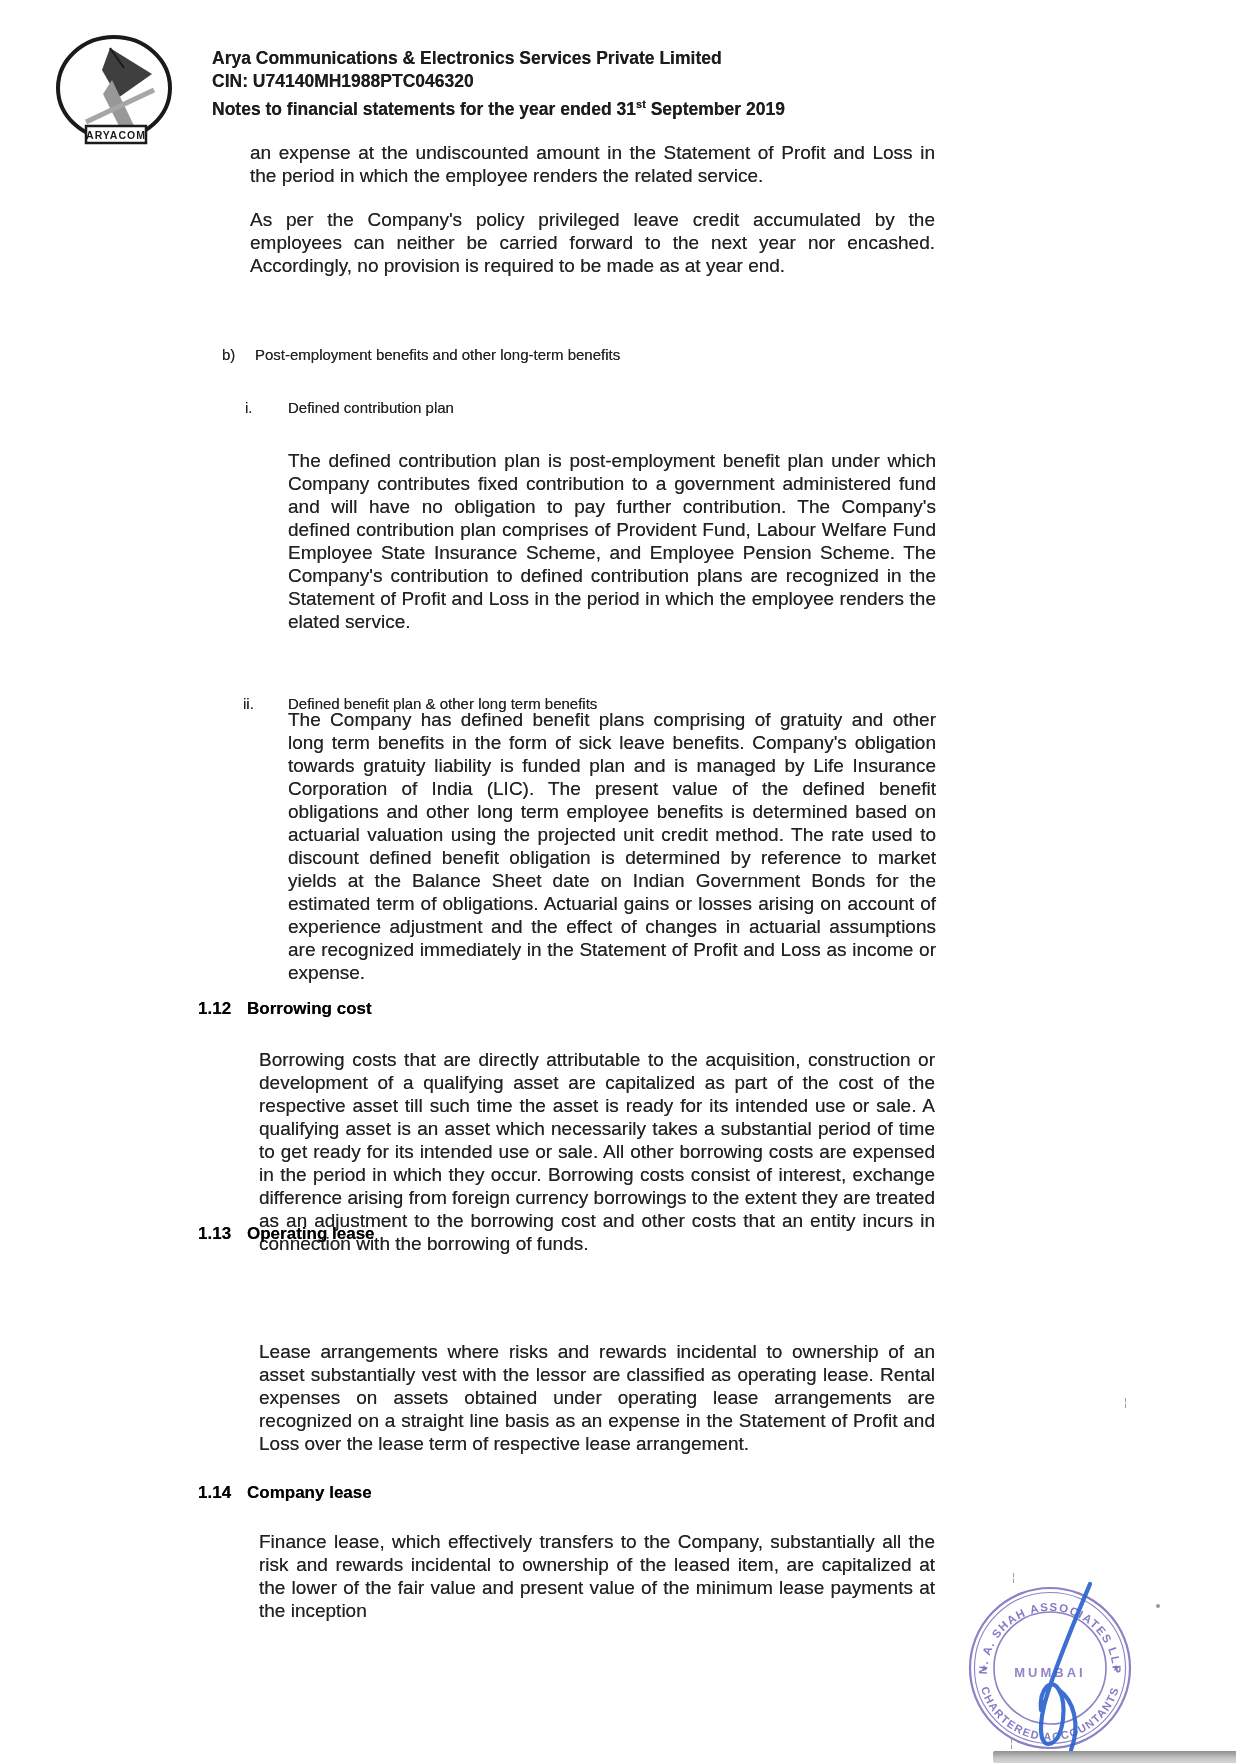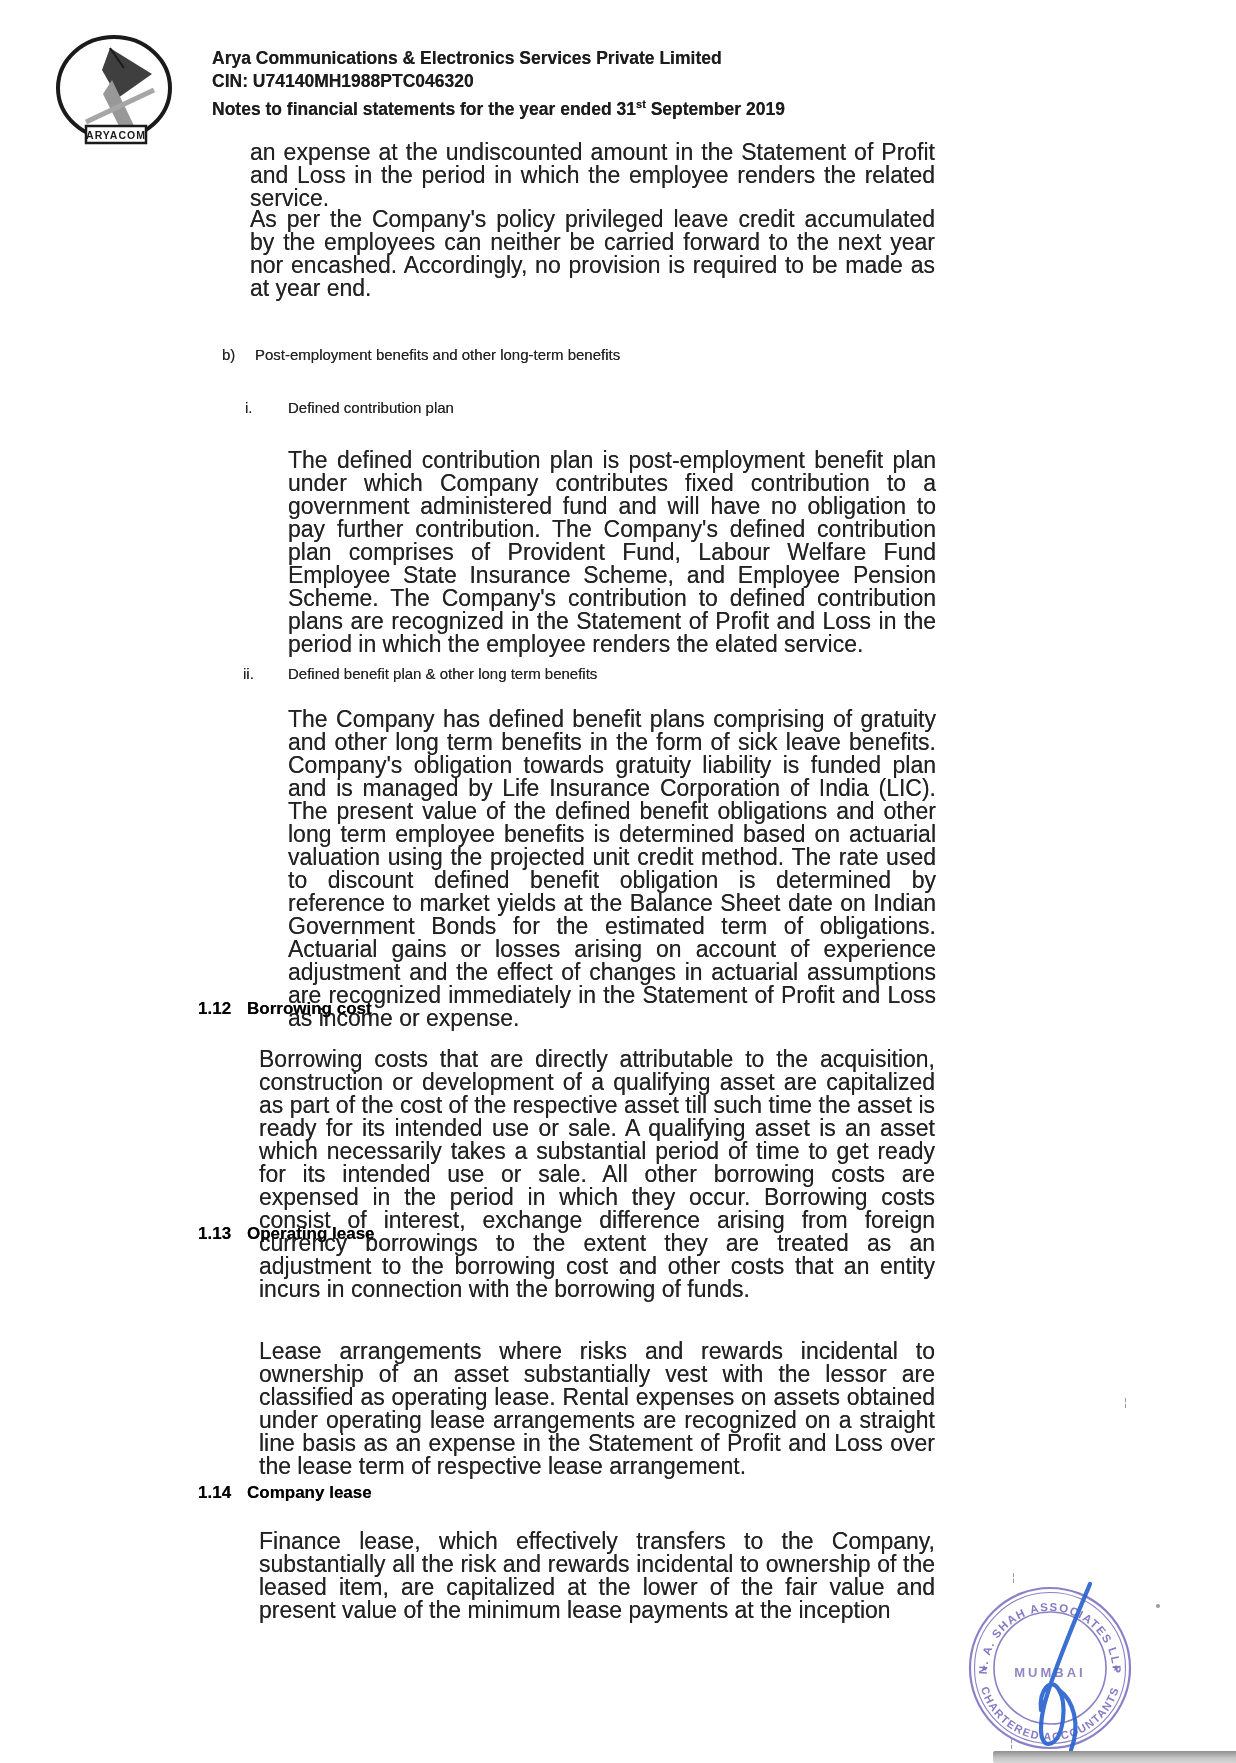--- a/index.html
+++ b/index.html
@@ -17,21 +17,21 @@
     font-size:17.5px;font-weight:bold;line-height:23px;color:#1c1c1c;
     text-shadow:0 0 .3px #555;
   }
   .hdr-line{white-space:nowrap;margin-left:34px;}
   .sup{vertical-align:super;font-size:11px;}
   
   .logo{position:absolute;left:52px;top:34px;width:124px;height:116px;}
   
   .para{
     position:absolute;
-    font-size:23px;line-height:23px;
+    font-size:19px;line-height:23px;
     text-align:justify;
     color:#222;
     text-shadow:0 0 .3px #666;
   }
   .p-main{left:250px;width:685px;}
   .p-item{left:288px;width:648px;}
   .p-sec{left:259px;width:676px;}
   .row{position:absolute;font-size:15px;line-height:23px;color:#222;text-shadow:0 0 .3px #666;white-space:nowrap;}
   .marker{display:inline-block;}
   .sec-head{position:absolute;left:198px;font-size:17px;line-height:23px;font-weight:bold;color:#000000;text-shadow:0 0 .3px #555;white-space:nowrap;}
@@ -75,21 +75,21 @@
   <div class="row" style="left:222px;top:343px">
     <span class="marker" style="width:33px">b)</span><span>Post-employment benefits and other long-term benefits</span>
   </div>
 
   <div class="row" style="left:245px;top:396px">
     <span class="marker" style="width:43px">i.</span><span>Defined contribution plan</span>
   </div>
 
   <div class="para p-item" style="top:449px">The defined contribution plan is post-employment benefit plan under which Company contributes fixed contribution to a government administered fund and will have no obligation to pay further contribution. The Company's defined contribution plan comprises of Provident Fund, Labour Welfare Fund Employee State Insurance Scheme, and Employee Pension Scheme. The Company's contribution to defined contribution plans are recognized in the Statement of Profit and Loss in the period in which the employee renders the elated service.</div>
 
-  <div class="row" style="left:243px;top:662px">
+  <div class="row" style="left:243px;top:692px">
     <span class="marker" style="width:45px">ii.</span><span>Defined benefit plan &amp; other long term benefits</span>
   </div>
 
   <div class="para p-item" style="top:708px">The Company has defined benefit plans comprising of gratuity and other long term benefits in the form of sick leave benefits. Company's obligation towards gratuity liability is funded plan and is managed by Life Insurance Corporation of India (LIC). The present value of the defined benefit obligations and other long term employee benefits is determined based on actuarial valuation using the projected unit credit method. The rate used to discount defined benefit obligation is determined by reference to market yields at the Balance Sheet date on Indian Government Bonds for the estimated term of obligations. Actuarial gains or losses arising on account of experience adjustment and the effect of changes in actuarial assumptions are recognized immediately in the Statement of Profit and Loss as income or expense.</div>
 
   <div class="sec-head" style="top:997px">
     <span class="sec-num">1.12</span><span>Borrowing cost</span>
   </div>
   <div class="para p-sec" style="top:1048px">Borrowing costs that are directly attributable to the acquisition, construction or development of a qualifying asset are capitalized as part of the cost of the respective asset till such time the asset is ready for its intended use or sale. A qualifying asset is an asset which necessarily takes a substantial period of time to get ready for its intended use or sale. All other borrowing costs are expensed in the period in which they occur. Borrowing costs consist of interest, exchange difference arising from foreign currency borrowings to the extent they are treated as an adjustment to the borrowing cost and other costs that an entity incurs in connection with the borrowing of funds.</div>
 

